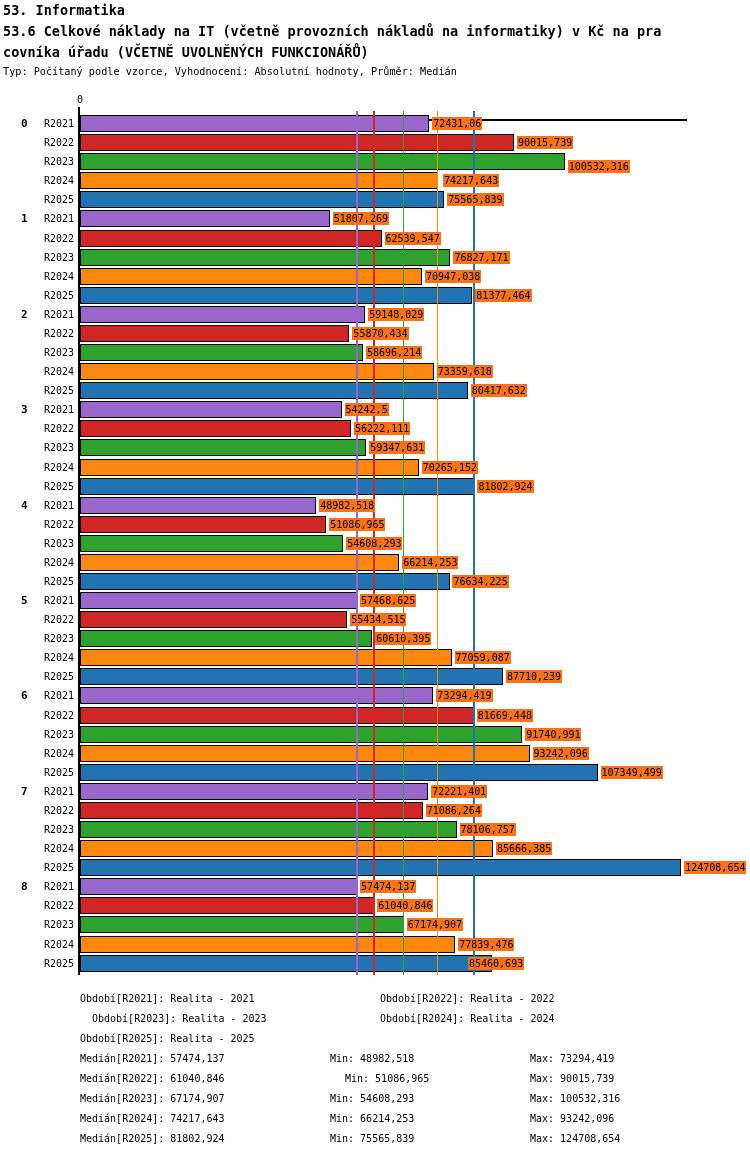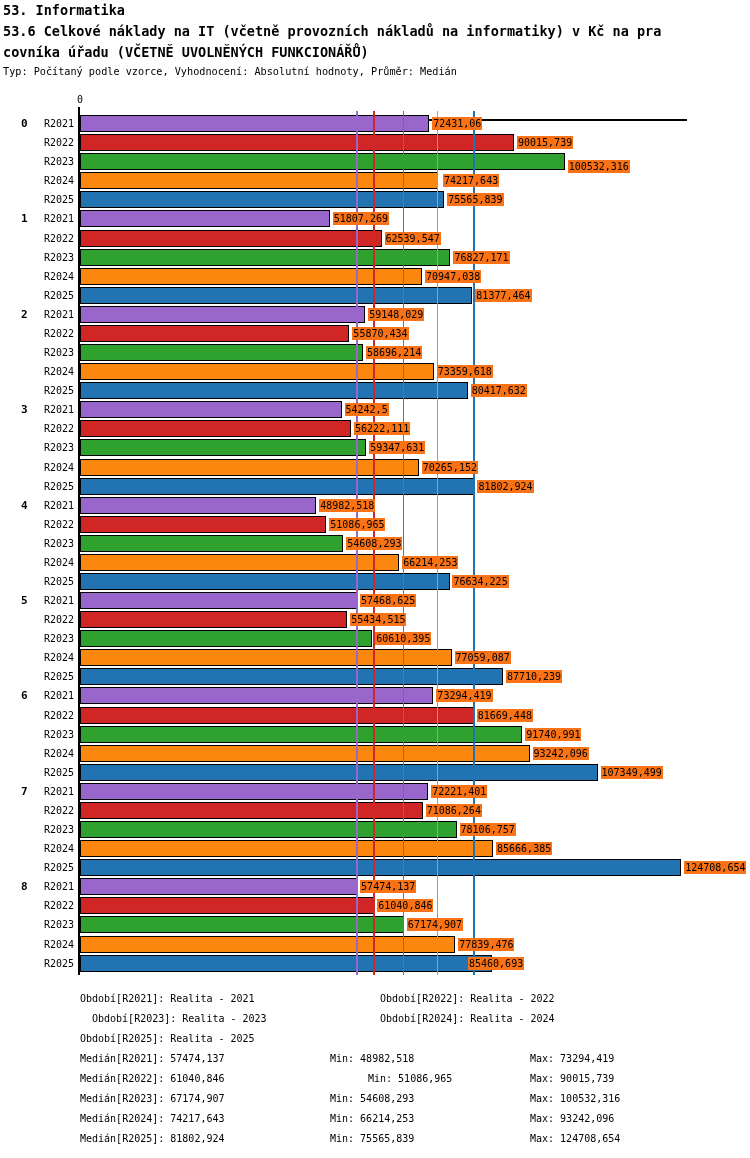--- a/index.html
+++ b/index.html
@@ -187,21 +187,21 @@
 <div id="legend">
     <div class="legend-item" style="left: 80px; top: 993px;">Období[R2021]: Realita - 2021</div>
     <div class="legend-item" style="left: 380px; top: 993px;">Období[R2022]: Realita - 2022</div>
     <div class="legend-item" style="left: 80px; top: 1013px; margin-left: 12px;">Období[R2023]: Realita - 2023</div>
     <div class="legend-item" style="left: 380px; top: 1013px;">Období[R2024]: Realita - 2024</div>
     <div class="legend-item" style="left: 80px; top: 1033px;">Období[R2025]: Realita - 2025</div>
     <div class="stat-cell" style="left: 80px; top: 1053px; text-align: center;">Medián[R2021]: 57474,137</div>
     <div class="stat-cell" style="left: 330px; top: 1053px;">Min: 48982,518</div>
     <div class="stat-cell" style="left: 530px; top: 1053px;">Max: 73294,419</div>
     <div class="stat-cell" style="left: 80px; top: 1073px;">Medián[R2022]: 61040,846</div>
-    <div class="stat-cell" style="left: 344px; top: 1073px; padding-left: 24px;">Min: 51086,965</div>
+    <div class="stat-cell" style="left: 321px; top: 1073px; padding-left: 24px;">Min: 51086,965</div>
     <div class="stat-cell" style="left: 530px; top: 1073px;">Max: 90015,739</div>
     <div class="stat-cell" style="left: 80px; top: 1093px;">Medián[R2023]: 67174,907</div>
     <div class="stat-cell" style="left: 330px; top: 1093px;">Min: 54608,293</div>
     <div class="stat-cell" style="left: 530px; top: 1093px;">Max: 100532,316</div>
     <div class="stat-cell" style="left: 80px; top: 1113px;">Medián[R2024]: 74217,643</div>
     <div class="stat-cell" style="left: 330px; top: 1113px;">Min: 66214,253</div>
     <div class="stat-cell" style="left: 530px; top: 1113px;">Max: 93242,096</div>
     <div class="stat-cell" style="left: 80px; top: 1133px;">Medián[R2025]: 81802,924</div>
     <div class="stat-cell" style="left: 330px; top: 1133px;">Min: 75565,839</div>
     <div class="stat-cell" style="left: 530px; top: 1133px;">Max: 124708,654</div>

